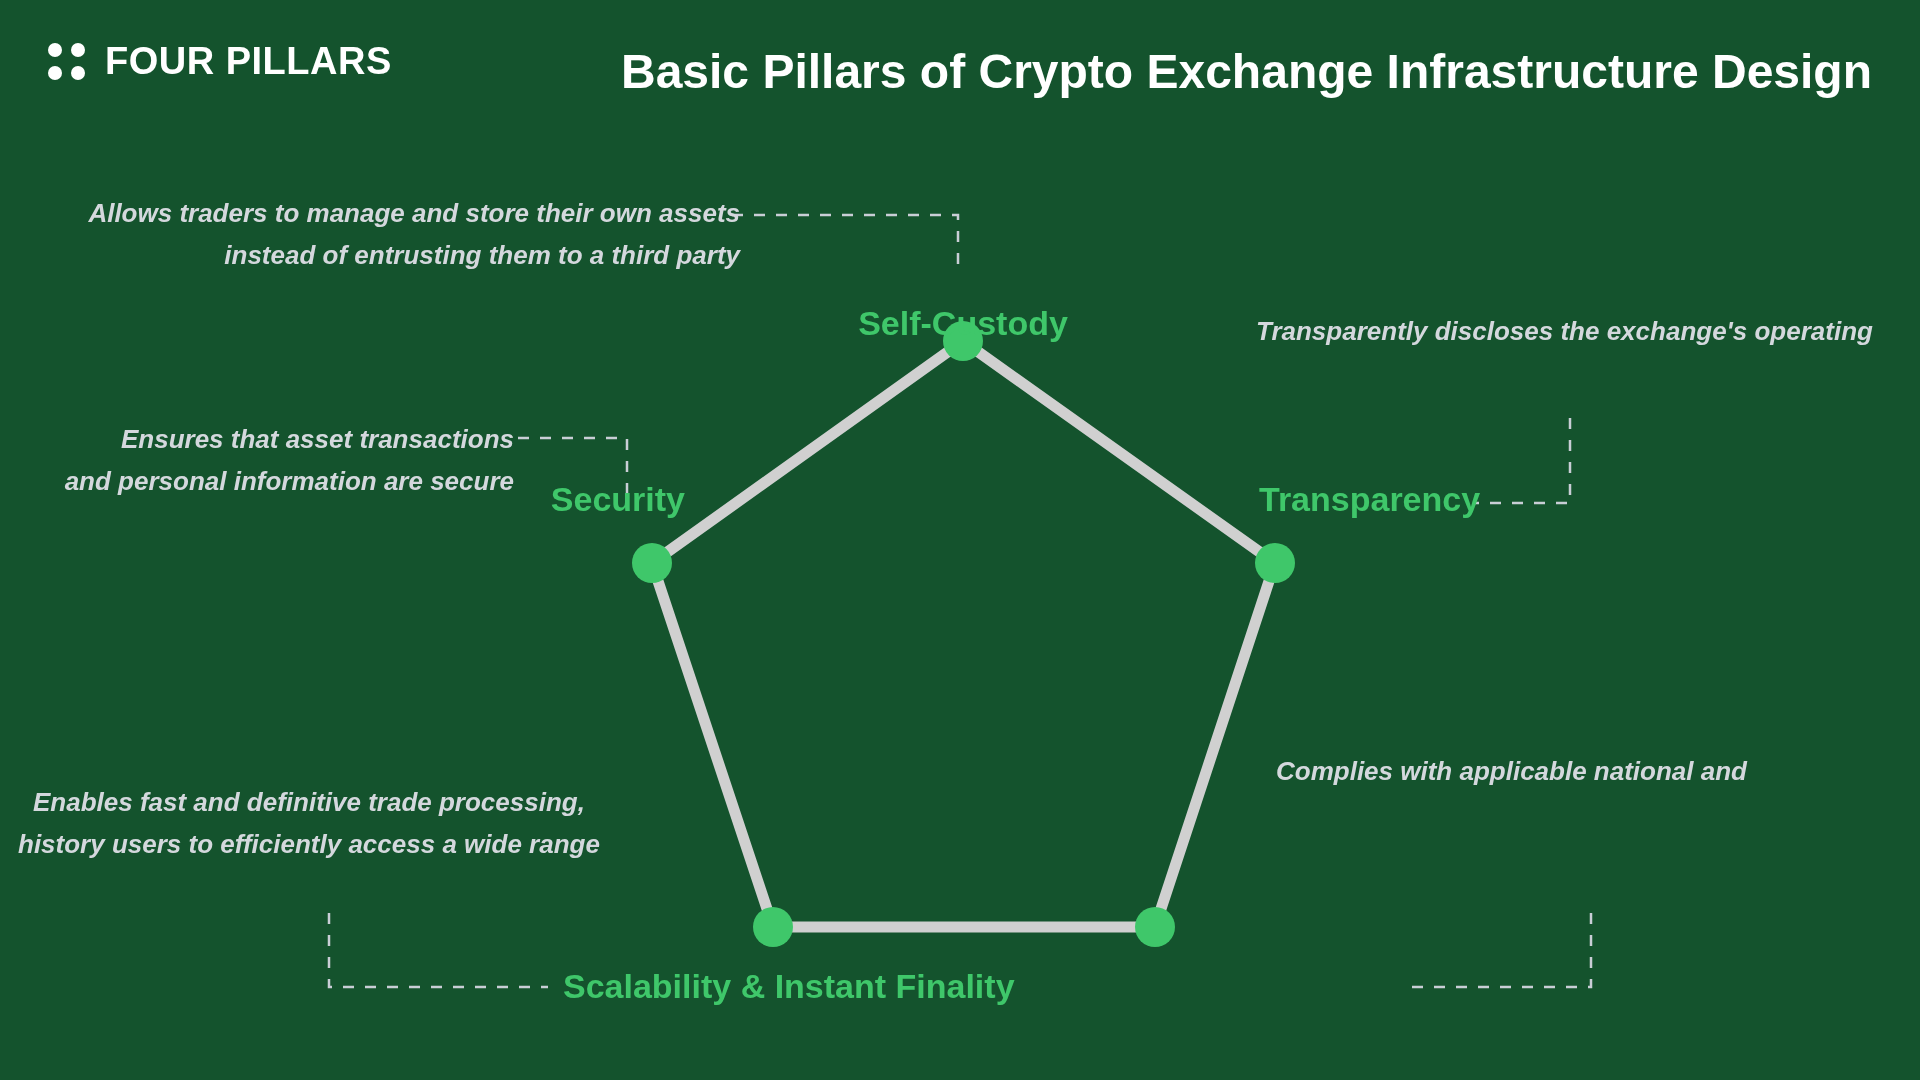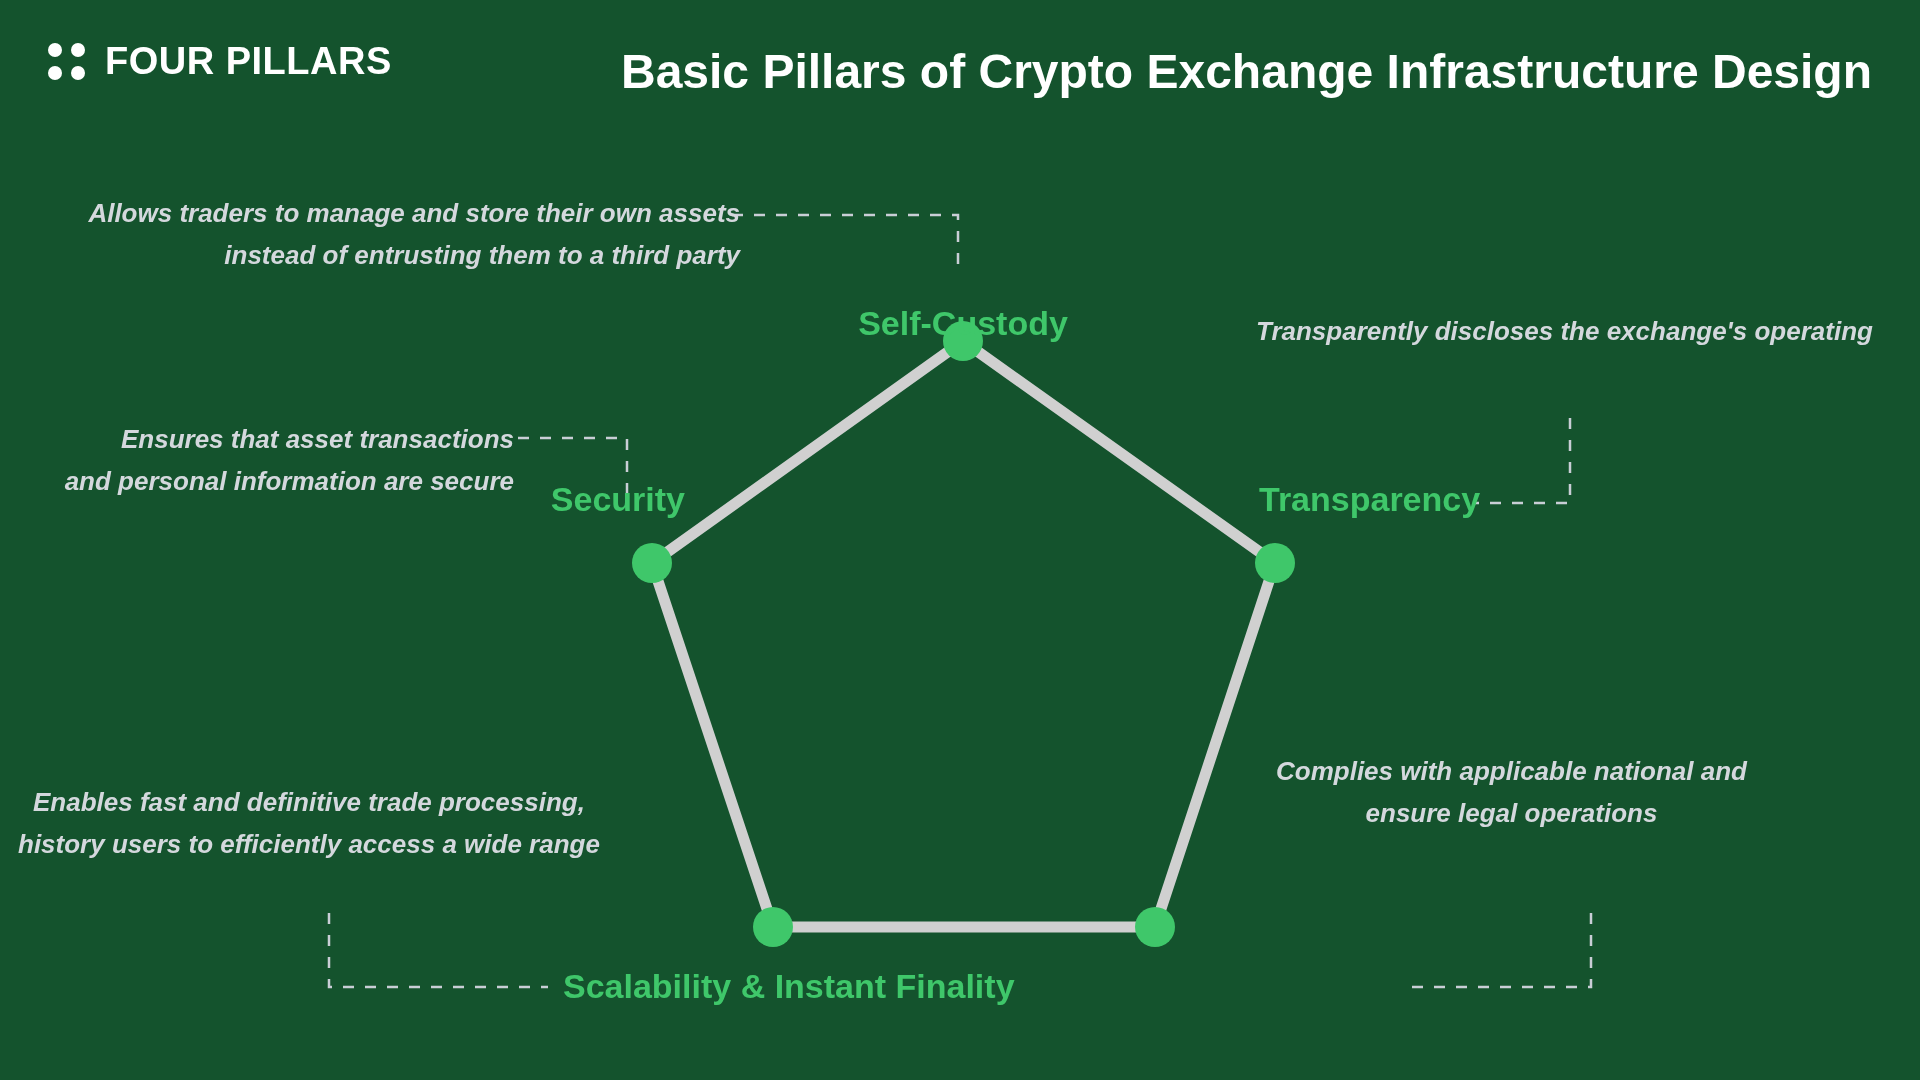--- a/index.html
+++ b/index.html
@@ -159,16 +159,15 @@
     <span>Transparently discloses the exchange's operating</span>
   </div>
 
   <div class="desc d-scal">
     <span>Enables fast and definitive trade processing,</span>
     <span>history users to efficiently access a wide range</span>
   </div>
 
   <div class="desc d-reg">
     <span>Complies with applicable national and</span>
-    <span>ensure legal operations</span>
   </div>
 
 </div>
 
 </body></html>

